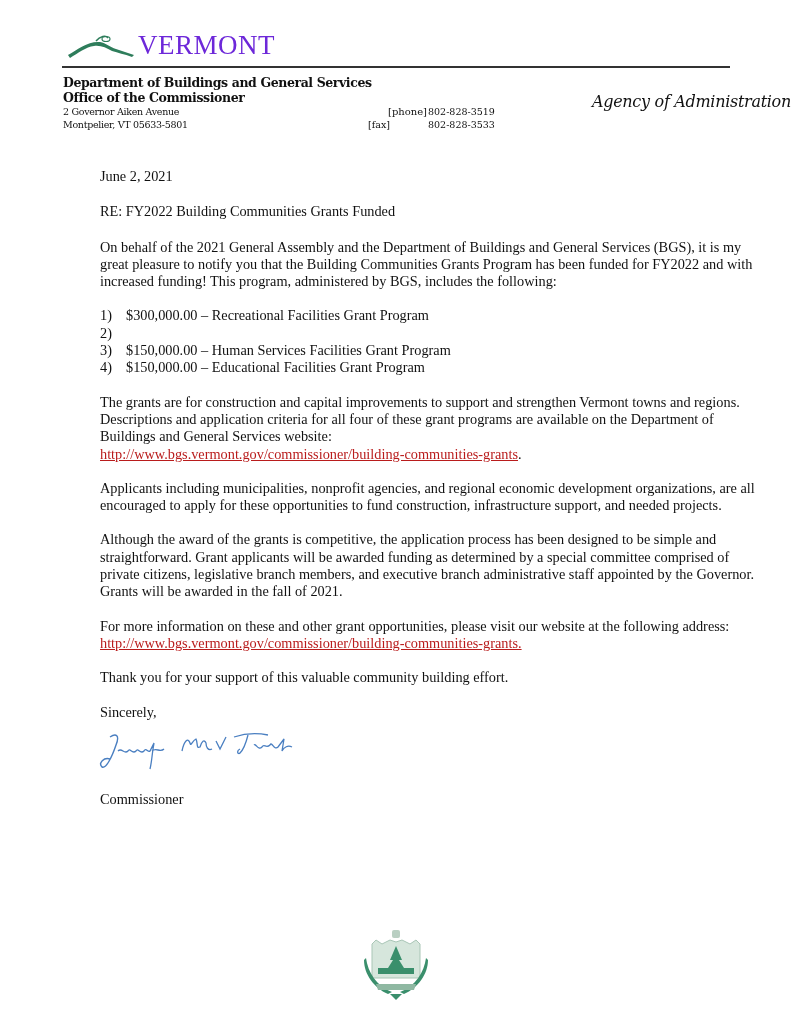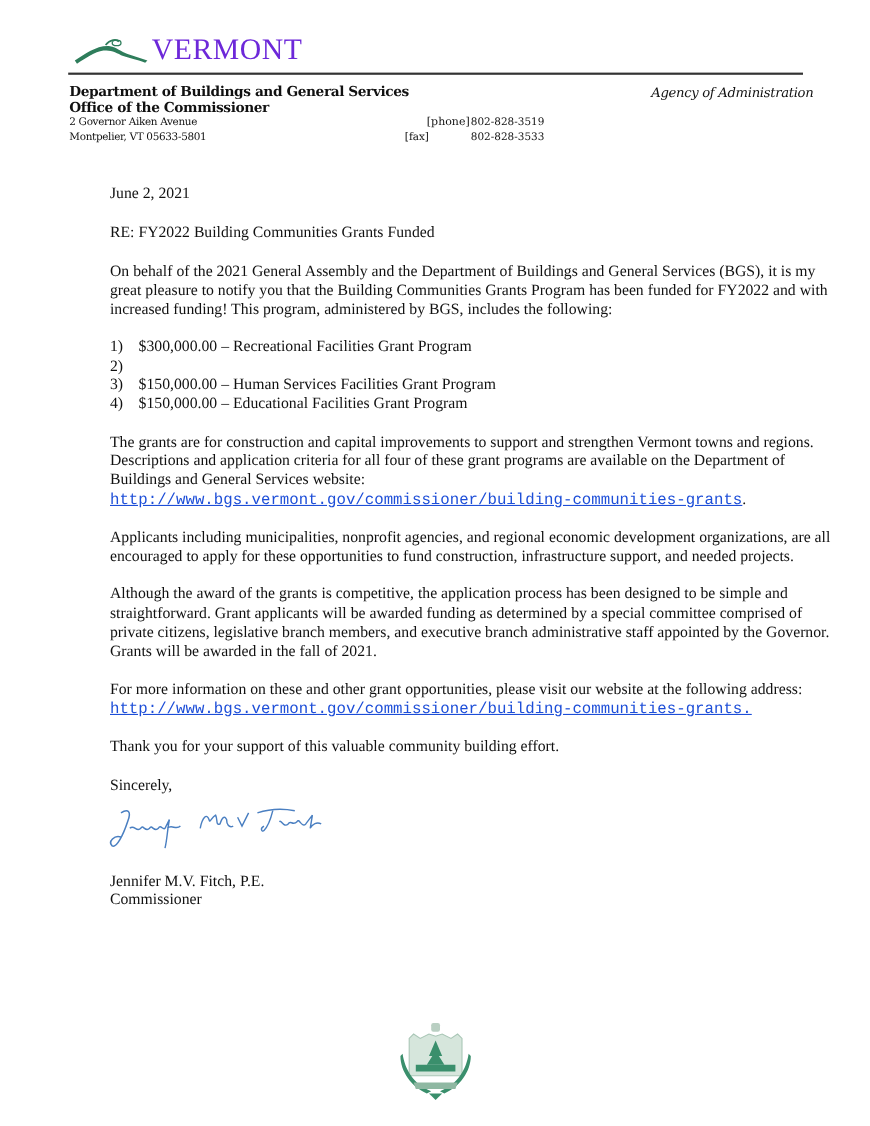--- a/index.html
+++ b/index.html
@@ -14,32 +14,32 @@
 
   .lh { font-family: "DejaVu Serif", serif; position: absolute; }
   .dept { left: 63px; top: 75px; font-size: 12.5px; font-weight: bold; letter-spacing: -0.4px; }
   .office { left: 63px; top: 90px; font-size: 12.5px; font-weight: bold; letter-spacing: -0.4px; }
   .addr1 { left: 63px; top: 106px; font-size: 9.5px; letter-spacing: -0.3px; }
   .addr2 { left: 63px; top: 119px; font-size: 9.5px; letter-spacing: -0.3px; }
   .ph-label { left: 388px; top: 106px; font-size: 10px; }
   .fax-label { left: 368px; top: 119px; font-size: 9.5px; }
   .ph-num { left: 428px; top: 106px; font-size: 9.5px; }
   .fax-num { left: 428px; top: 119px; font-size: 9.5px; }
-  .agency { left: 592px; top: 77px; font-size: 12px; font-style: italic; letter-spacing: -0.3px; }
+  .agency { left: 592px; top: 92px; font-size: 16px; font-style: italic; letter-spacing: -0.3px; }
 
   
   .body { position: absolute; left: 64px; top: 168px; width: 670px; font-family: "Liberation Serif", serif; font-size: 14.3px; line-height: 17.3px; color: #111; margin-left: 36px; }
   .body p { margin: 0; }
   .date { margin-bottom: 18px !important; }
   .re { margin-bottom: 18px !important; }
   .para { margin-bottom: 17px !important; }
   .list { list-style: none; margin: 0 0 17px 0; padding: 0; }
   .list li { display: flex; }
   .list .num { width: 26px; flex: none; }
-  a.link { color: #1d4ed8; text-decoration: underline; font-family: Liberation Mono, monospace; }
+  a.link { color: #b91c1c; text-decoration: underline; }
 
   .sig-wrap { height: 60px; position: relative; margin-top: 6px; margin-bottom: 4px; }
   .sig-wrap svg { position: absolute; left: -2px; top: 2px; }
   .signer { margin: 0; }
 
   .seal { position: absolute; left: 362px; top: 928px; }
 </style>
 </head>
 <body>
 
@@ -106,21 +106,20 @@
     <div class="sig-wrap">
       <svg width="210" height="48" viewBox="0 0 210 48">
         <path d="M12 8 C18 4, 22 6, 18 16 C14 28, 8 40, 4 38 C0 34, 6 28, 12 30" fill="none" stroke="#4a7fc1" stroke-width="1.4"></path>
         <path d="M20 22 C24 18, 26 26, 30 22 C32 18, 34 26, 38 22 C40 18, 42 26, 46 22 C48 18, 50 24, 52 22 L56 14 C54 24, 54 32, 52 40 M54 22 C58 18, 62 24, 66 20" fill="none" stroke="#4a7fc1" stroke-width="1.3"></path>
         <path d="M84 22 C86 12, 90 8, 92 14 C93 18, 94 12, 98 10 C100 14, 98 20, 102 18 C104 12, 106 10, 108 14 C108 18, 110 22, 114 20" fill="none" stroke="#4a7fc1" stroke-width="1.3"></path>
         <path d="M118 12 L122 20 L128 8" fill="none" stroke="#4a7fc1" stroke-width="1.3"></path>
         <path d="M136 8 C148 4, 160 4, 170 6 M150 6 C148 14, 146 20, 142 24 C140 26, 138 22, 142 20 M156 16 C158 14, 160 22, 164 18 C166 14, 168 20, 172 16 C174 12, 176 22, 180 18 L186 10 L184 22 C186 18, 190 16, 194 18" fill="none" stroke="#4a7fc1" stroke-width="1.3"></path>
       </svg>
     </div>
 
-    <p class="signer">Jennifer M.V. Fitch, P.E.</p>
     <p class="signer">Commissioner</p>
   </div>
 
   <div class="seal">
     <svg width="68" height="76" viewBox="0 0 68 76">
       <rect x="30" y="2" width="8" height="8" rx="2" fill="#b9cfc2"></rect>
       <path d="M10 16 L14 12 L20 16 L28 12 L34 14 L40 12 L48 16 L54 12 L58 16 L58 50 L10 50 Z" fill="#d6e6dc" stroke="#a9c6b6" stroke-width="1"></path>
       <path d="M16 40 L52 40 L52 46 L16 46 Z" fill="#3a8f6c"></path>
       <path d="M34 18 L40 32 L37 32 L42 40 L26 40 L31 32 L28 32 Z" fill="#3a8f6c"></path>
       <path d="M4 30 C6 44, 14 58, 30 64 L26 66 C12 60, 2 46, 2 32 Z" fill="#3a8f6c"></path>

